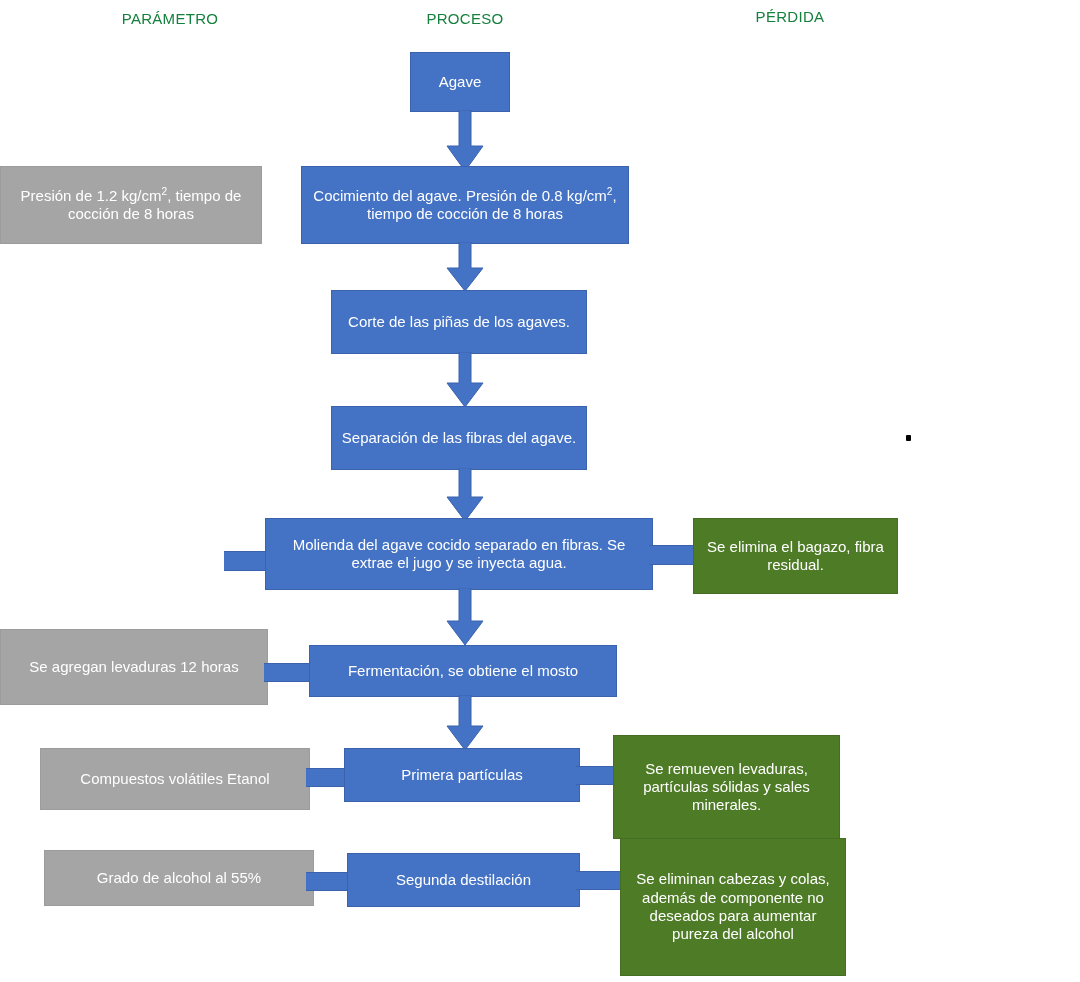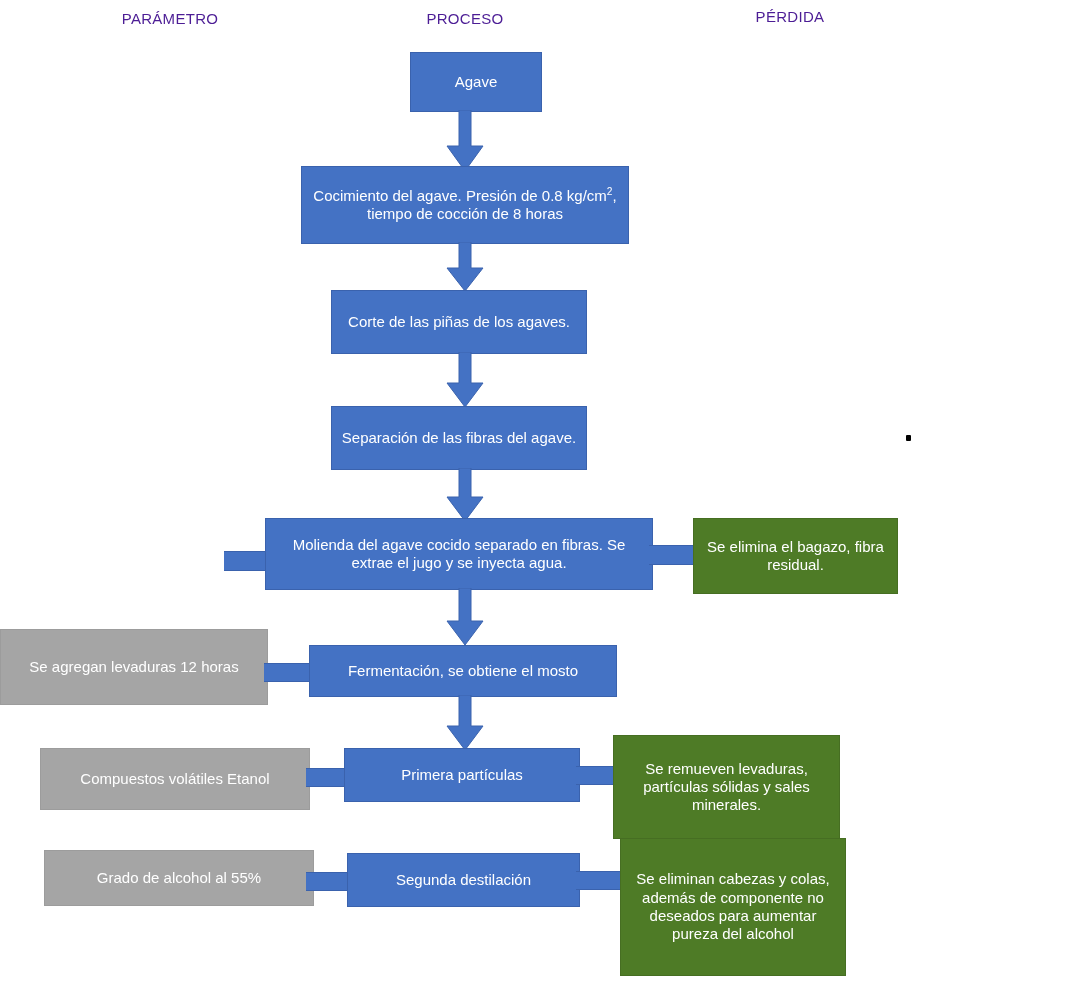--- a/index.html
+++ b/index.html
@@ -14,21 +14,21 @@
   #canvas {
     position: relative;
     width: 1080px;
     height: 982px;
     background: #ffffff;
     overflow: hidden;
   }
   .col-header {
     position: absolute;
     font-size: 15px;
-    color: #4c1d95;
+    color: #15803d;
     letter-spacing: 0.3px;
     white-space: nowrap;
     text-align: center;
   }
   
   .box {
     position: absolute;
     box-sizing: border-box;
     display: flex;
     align-items: center;
@@ -83,30 +83,35 @@
 <body>
 
 <div id="canvas">
 
   <div class="col-header" style="left:45px; top:10px; width:250px;">PARÁMETRO</div>
 
   <div class="col-header" style="left:665px; top:8px; width:250px;">PÉRDIDA</div>
 
   <div class="col-header" style="left:340px; top:10px; width:250px;">PROCESO</div>
 
-  <div class="box process" style="left:410px; top:52px; width:132px; height:60px;justify-content:flex-end;">
+  <div class="box process" style="left:410px; top:52px; width:100px; height:60px;justify-content:flex-end;">
     <span class="txt">Agave</span>
   </div>
 
   <div class="varrow" style="left:446px; top:110px;">
     <svg width="38" height="62" viewBox="0 0 38 62">
       <polygon points="13,0 25,0 25,36 37,36 19,61 1,36 13,36" fill="#4472C4" stroke="#3a62ad" stroke-width="1"></polygon>
     </svg>
   </div>
 
+  <div class="box param" style="left:0px; top:166px; width:262px; height:78px;">
+    <span class="txt">
+      <span>Presión de 1.2 kg/cm</span><sup>2</sup><span>, tiempo de cocción de 8 horas</span>
+    </span>
+  </div>
 
   <div class="box process" style="left:301px; top:166px; width:328px; height:78px;">
     <span class="txt">
       <span>Cocimiento del agave. Presión de 0.8 kg/cm</span><sup>2</sup><span>, tiempo de cocción de 8 horas</span>
     </span>
   </div>
 
   <div class="varrow" style="left:446px; top:242px;">
     <svg width="38" height="50" viewBox="0 0 38 50">
       <polygon points="13,0 25,0 25,26 37,26 19,49 1,26 13,26" fill="#4472C4" stroke="#3a62ad" stroke-width="1"></polygon>

